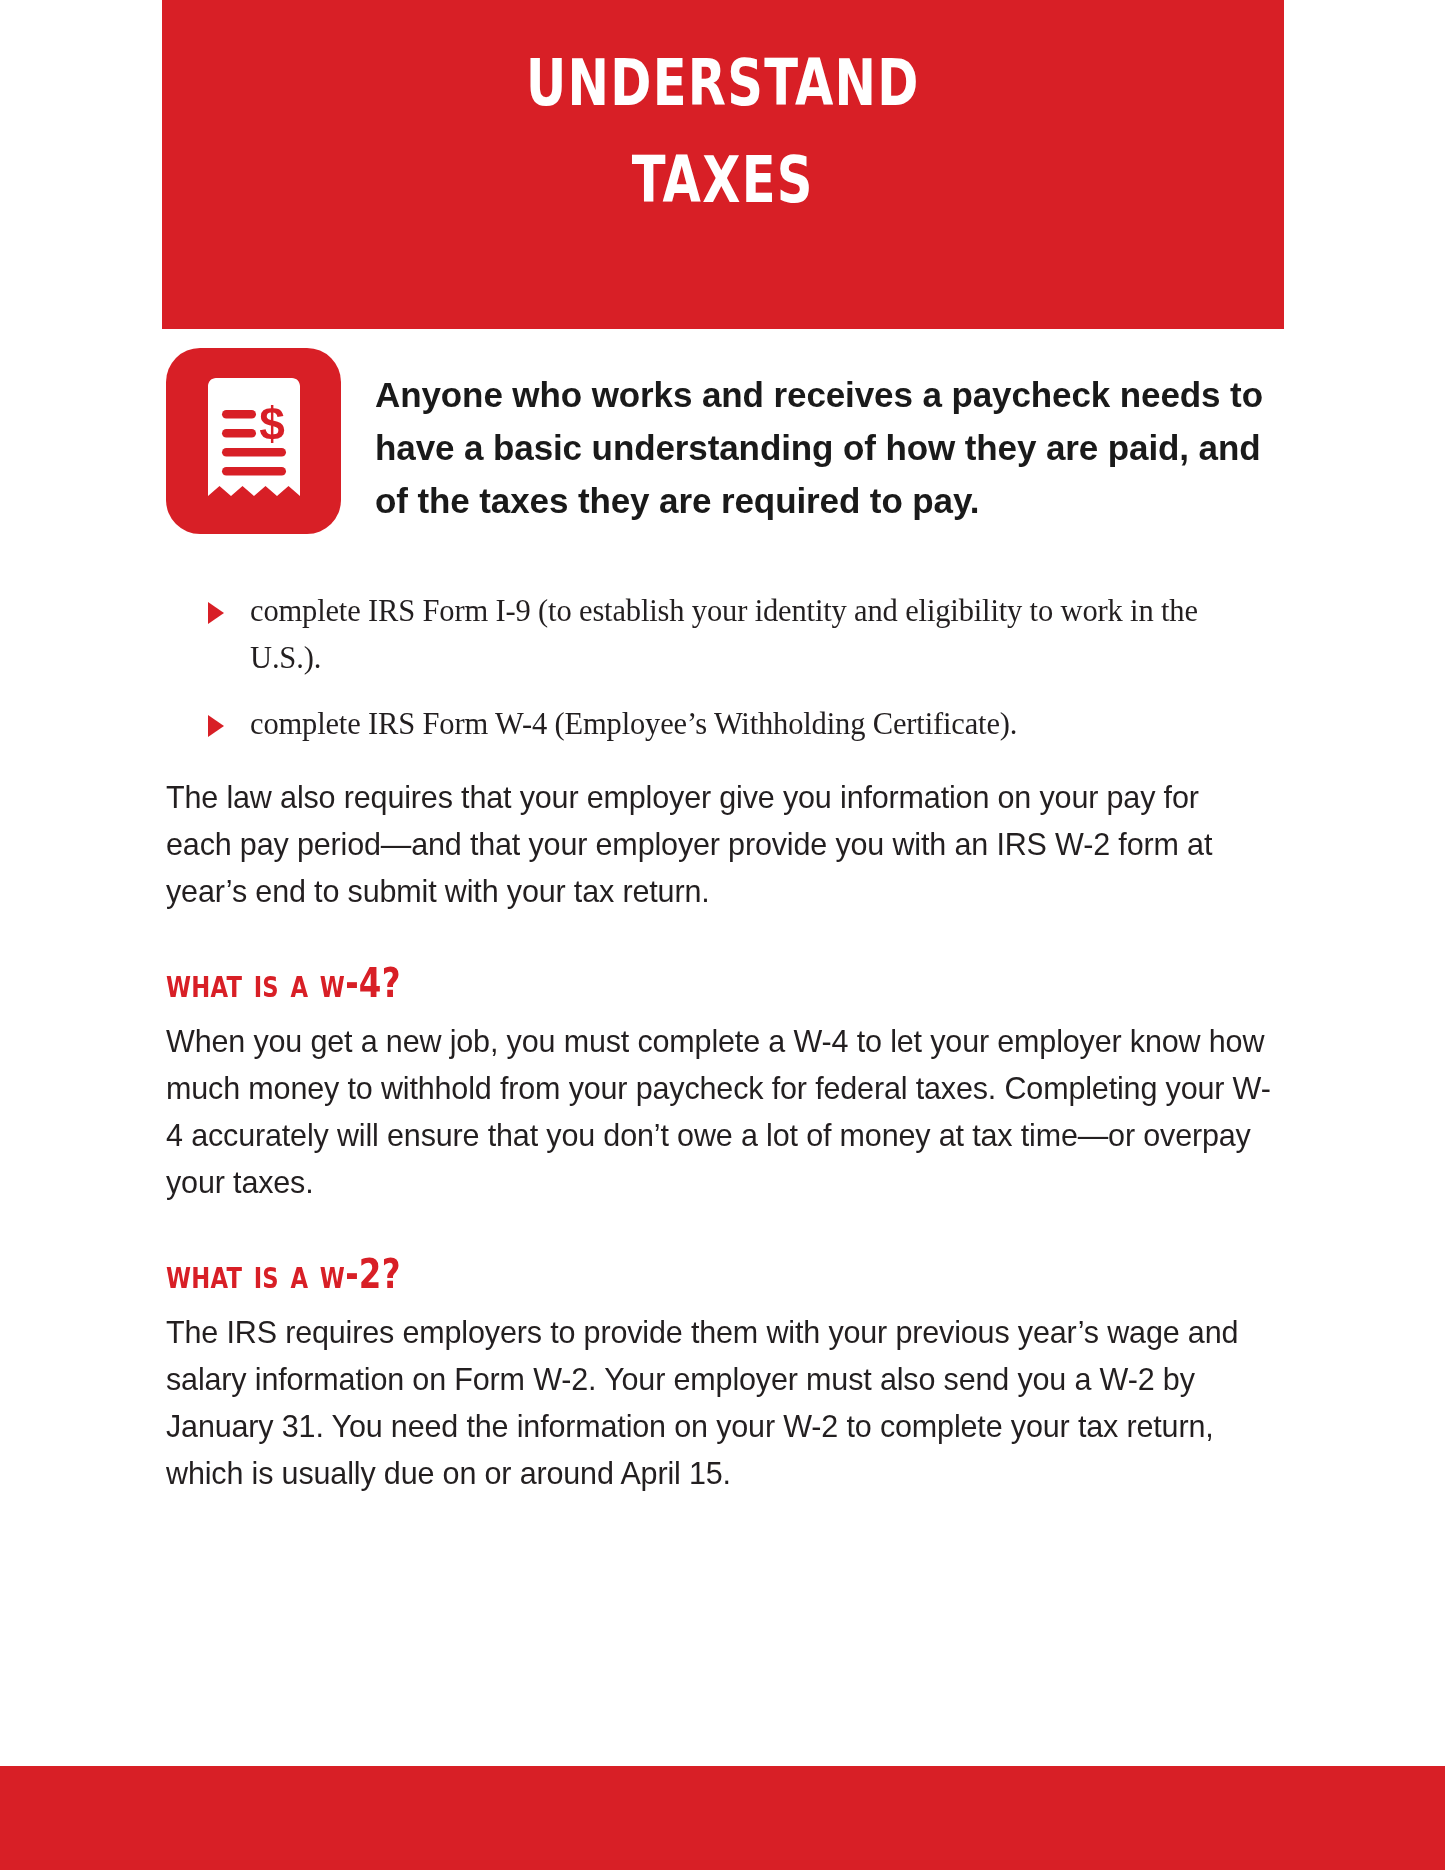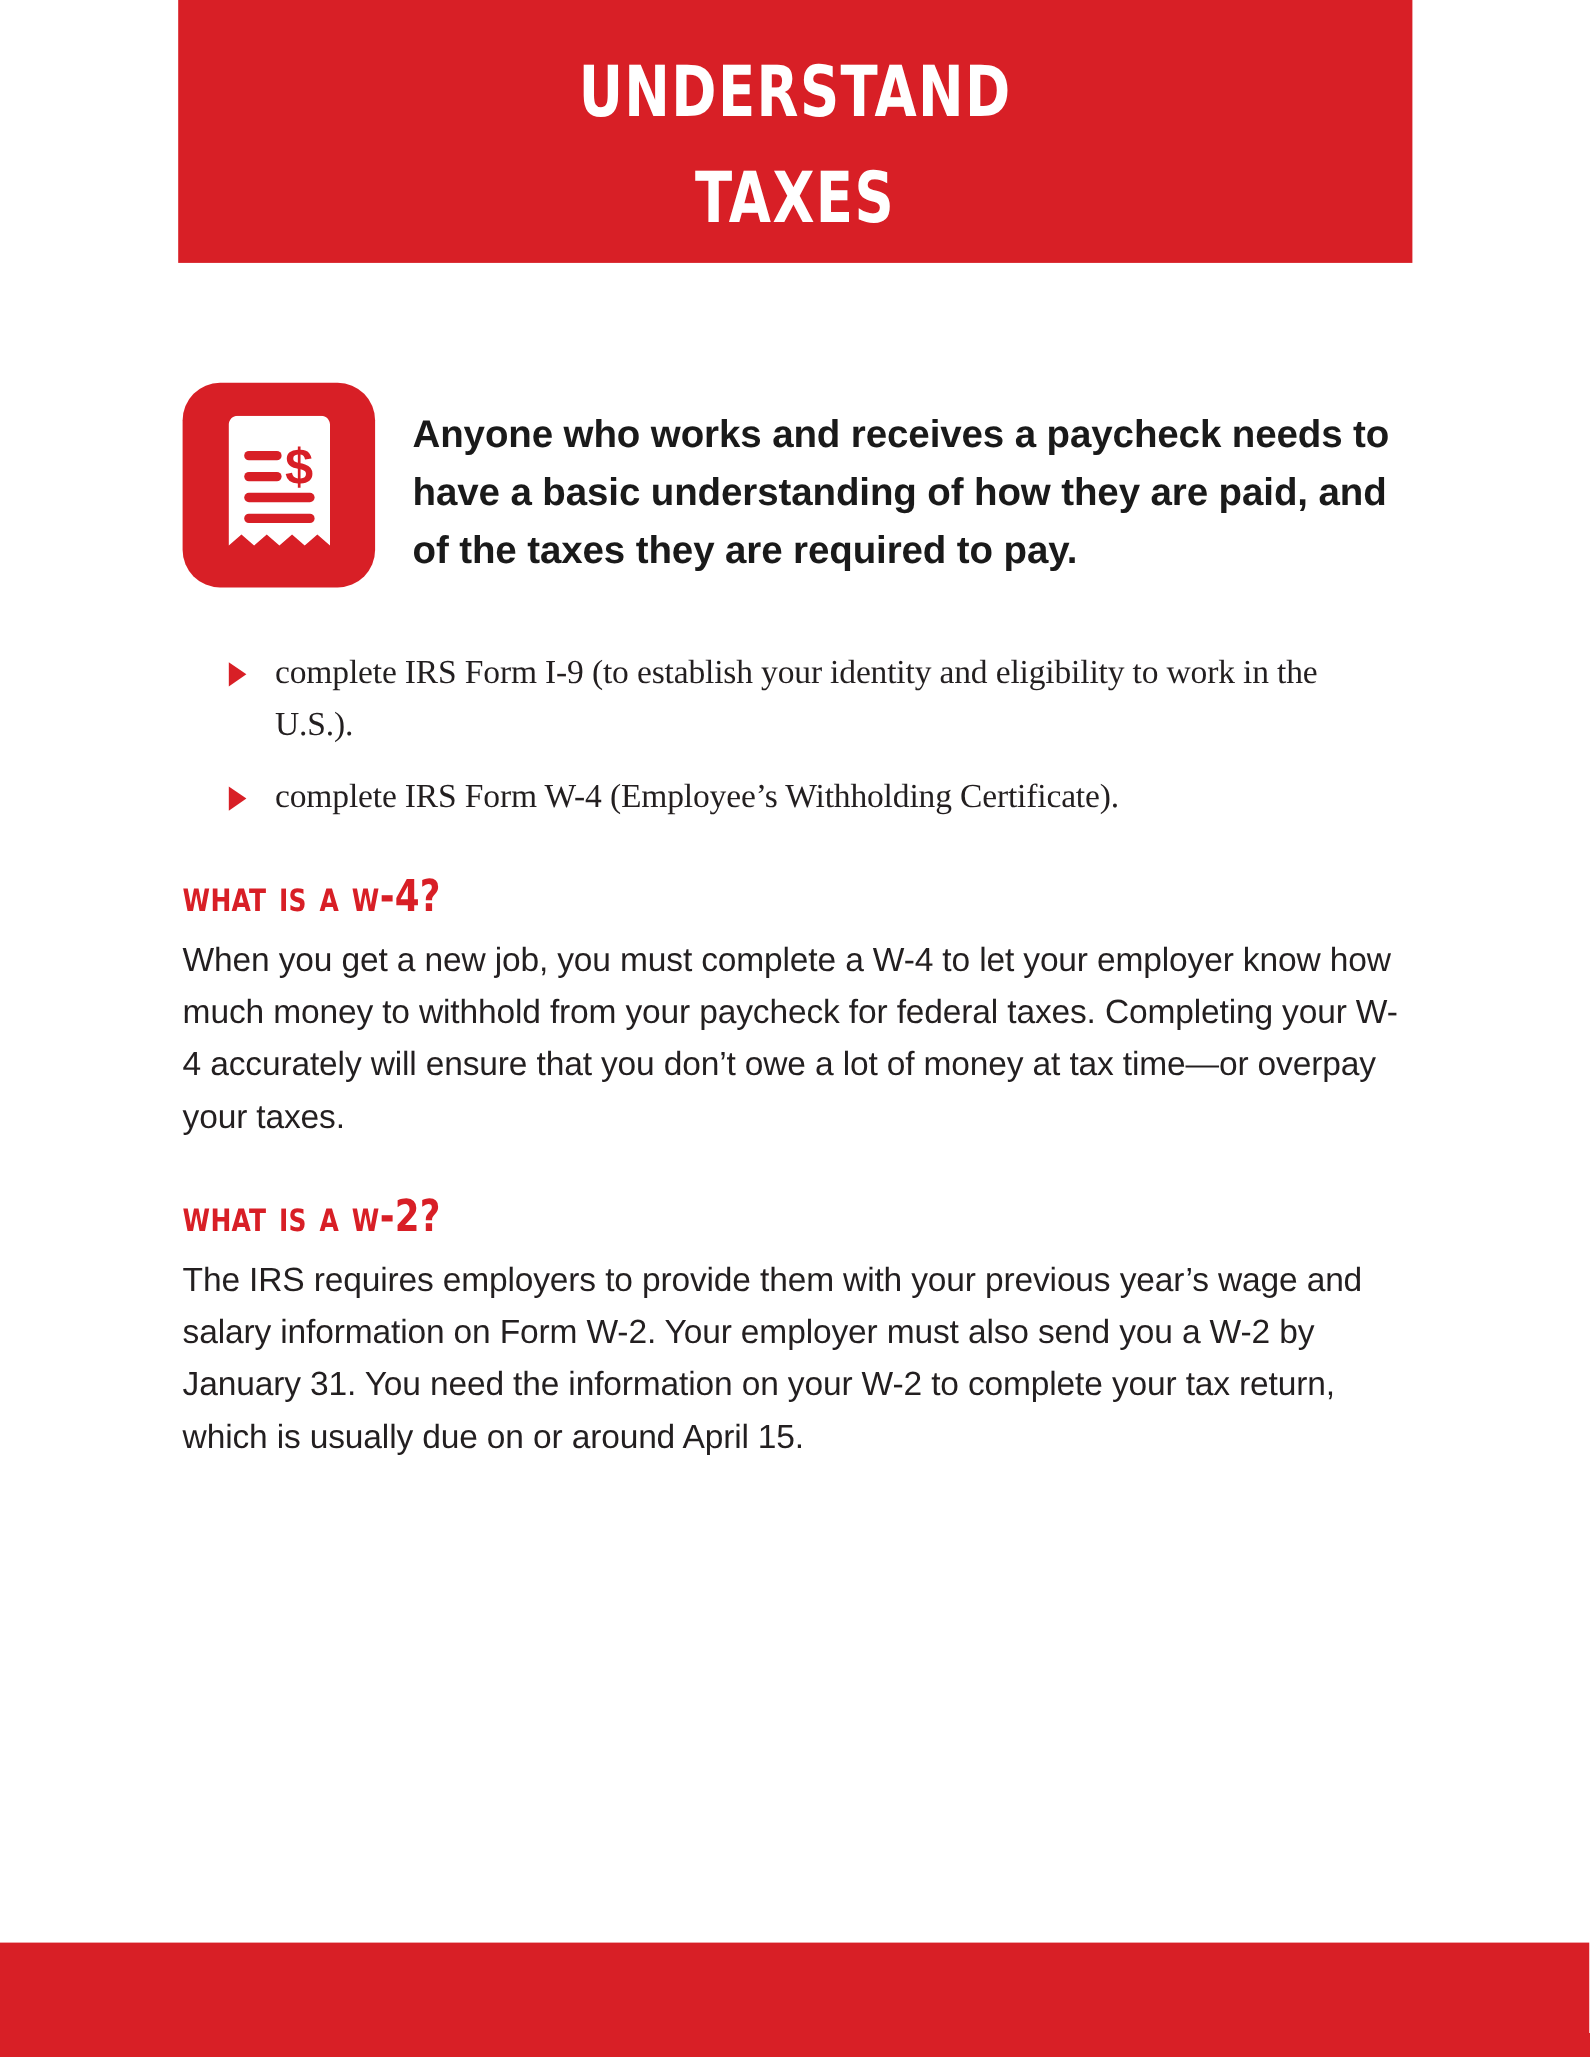--- a/index.html
+++ b/index.html
@@ -14,21 +14,21 @@
     font-family: "Liberation Sans", sans-serif;
     overflow: hidden;
   }
 
   
   .header-banner {
     position: absolute;
     left: 162px;
     top: 0;
     width: 1122px;
-    height: 239px;
+    height: 329px;
     background: #D81F26;
     box-sizing: border-box;
     display: flex;
     flex-direction: column;
     align-items: center;
     justify-content: flex-start;
     padding-top: 22px;
   }
   .title-line {
     color: #ffffff;
@@ -181,20 +181,21 @@
     <li>
       <span class="tri-bullet"></span>
       <span>complete IRS Form I-9 (to establish your identity and eligibility to work in the U.S.).</span>
     </li>
     <li>
       <span class="tri-bullet"></span>
       <span>complete IRS Form W-4 (Employee’s Withholding Certificate).</span>
     </li>
   </ul>
 
+  <p class="body-para">The law also requires that your employer give you information on your pay for each pay period—and that your employer provide you with an IRS W-2 form at year’s end to submit with your tax return.</p>
 
   <h2 class="section-heading">What is a W-4?</h2>
   <p class="body-para">When you get a new job, you must complete a W-4 to let your employer know how much money to withhold from your paycheck for federal taxes. Completing your W-4 accurately will ensure that you don’t owe a lot of money at tax time—or overpay your taxes.</p>
 
   <h2 class="section-heading">What is a W-2?</h2>
   <p class="body-para">The IRS requires employers to provide them with your previous year’s wage and salary information on Form W-2. Your employer must also send you a W-2 by January 31. You need the information on your W-2 to complete your tax return, which is usually due on or around April 15.</p>
 
 </div>
 
 <div class="footer-bar"></div>

